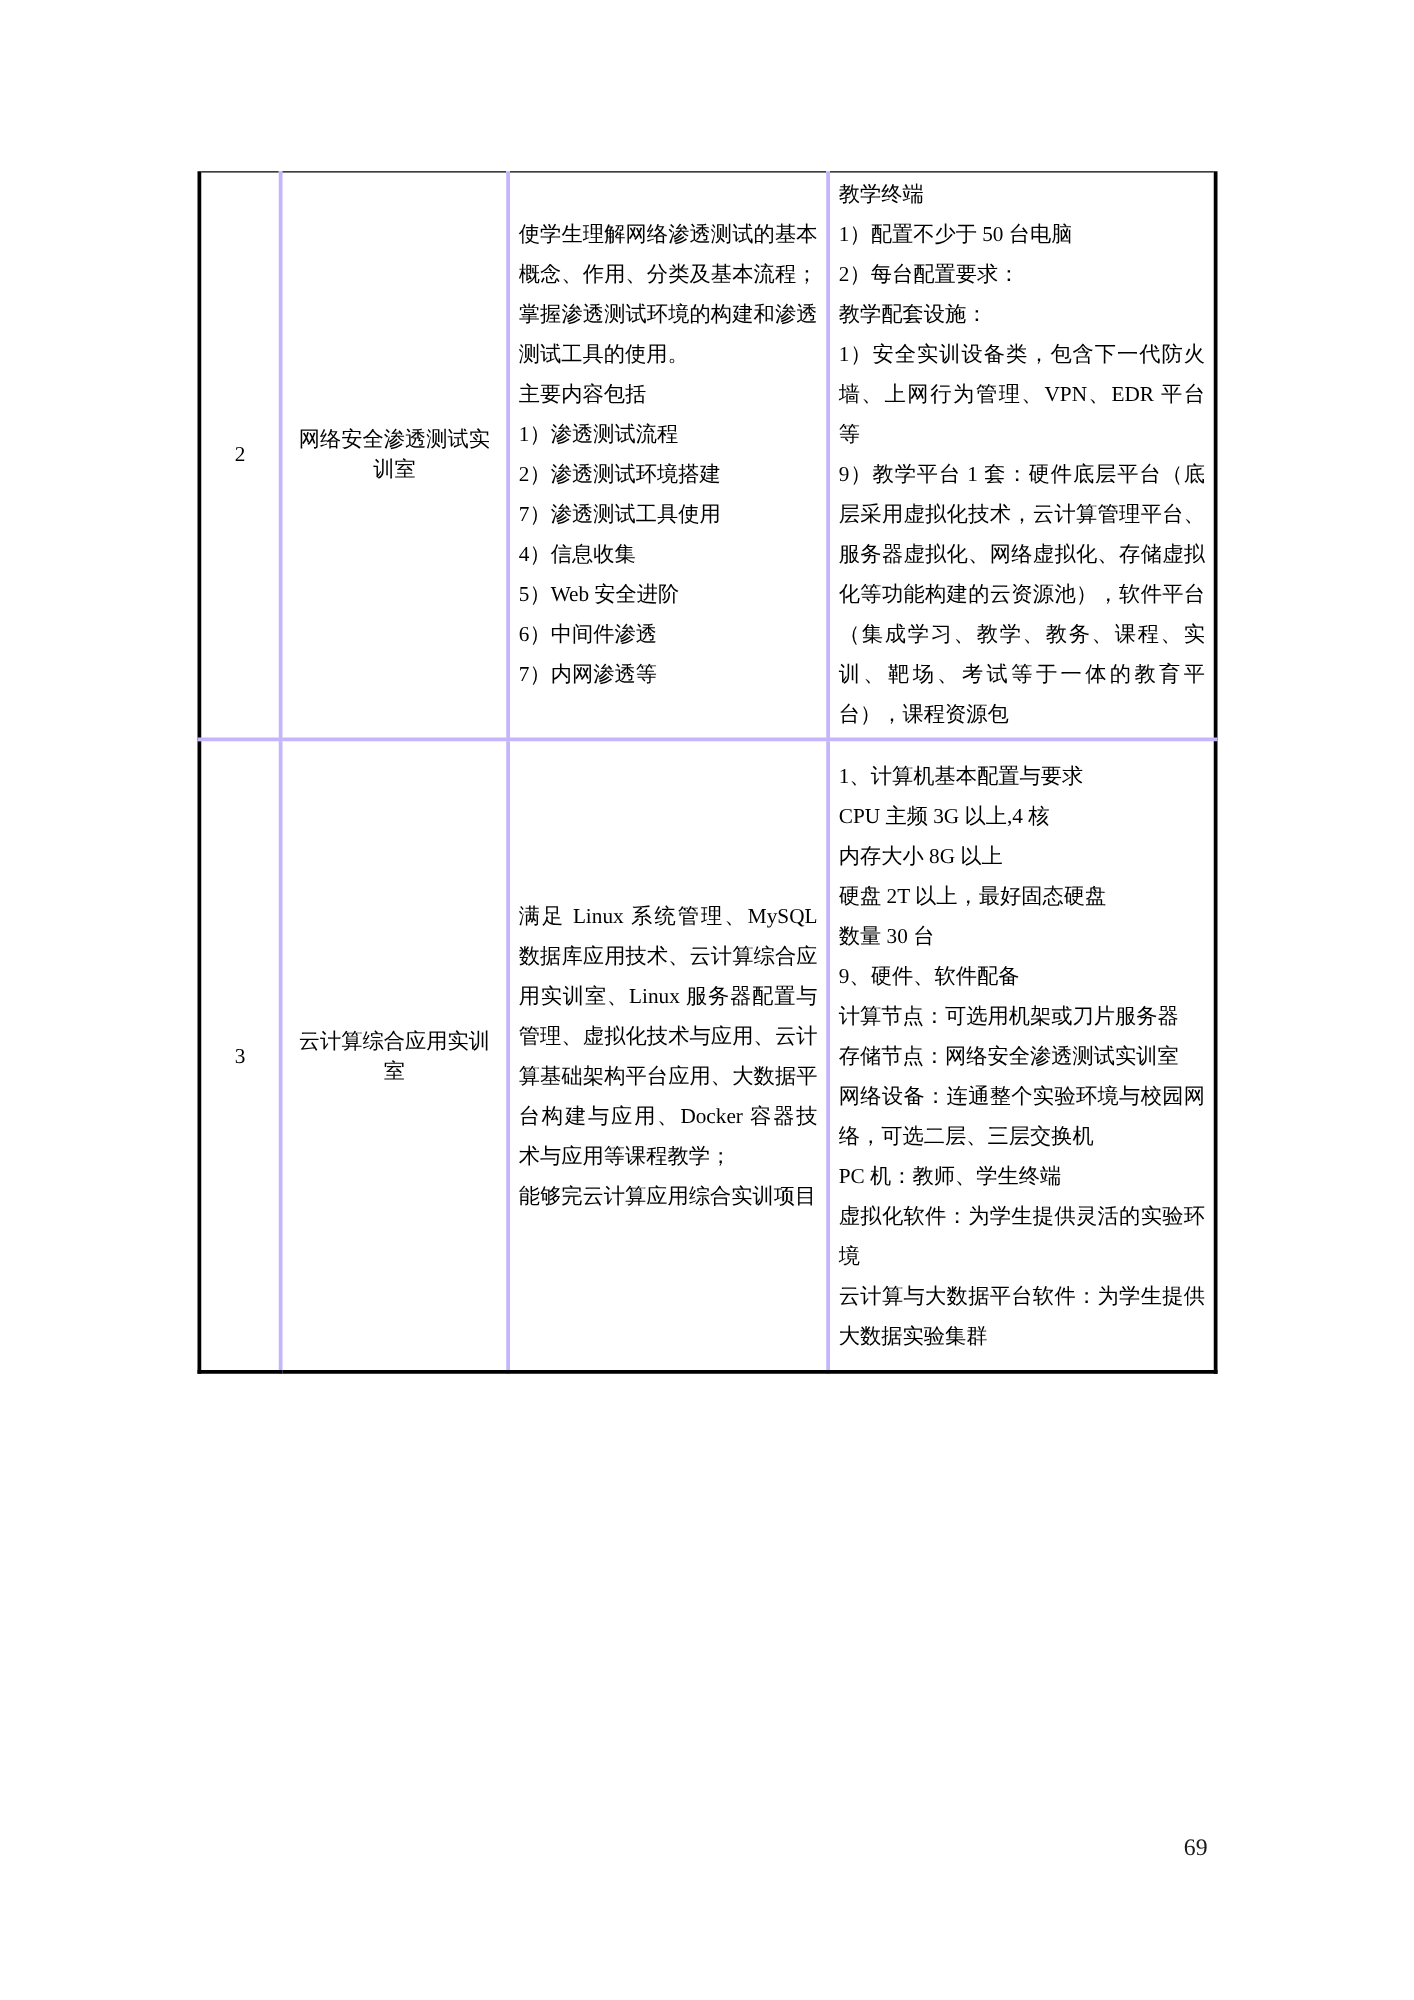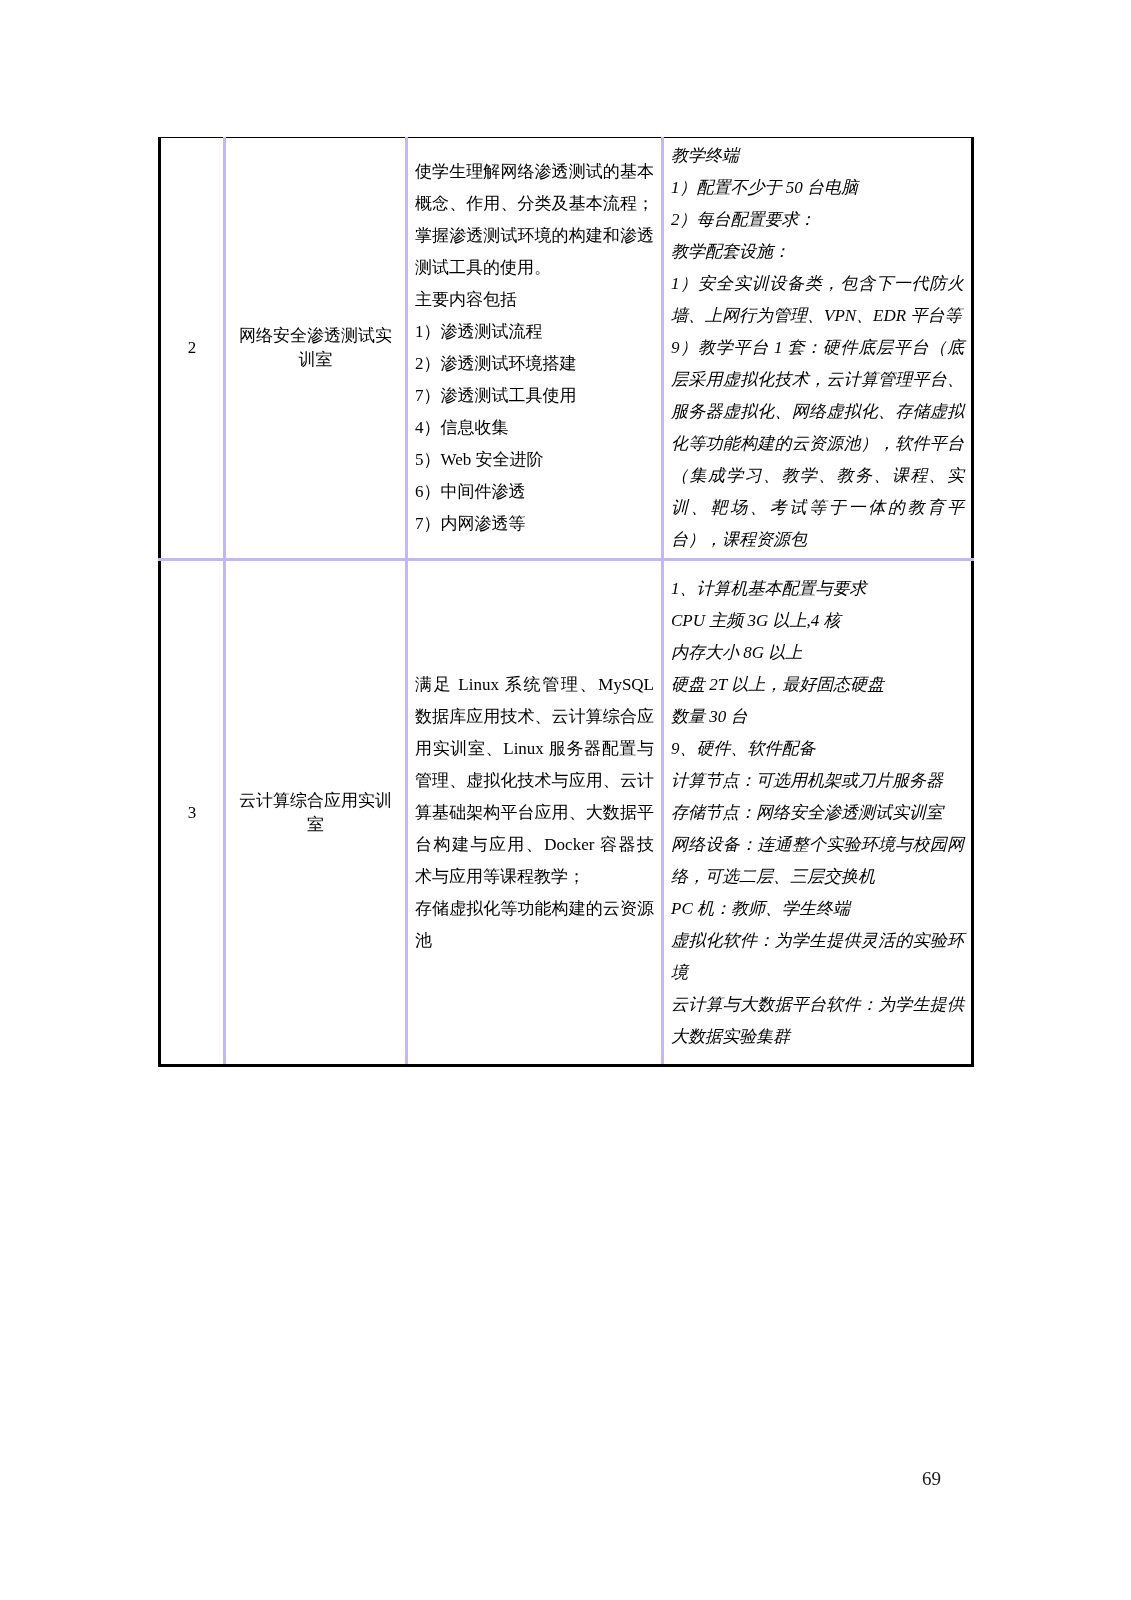--- a/index.html
+++ b/index.html
@@ -32,21 +32,21 @@
     border: 3px solid #c4b5fd;
     vertical-align: middle;
     font-size: 17px;
     overflow: hidden;
   }
   
   table.spec-table {
     border-top: 1px solid #000;
   }
   table.spec-table td:first-child { border-left: 3px solid #000; }
-  table.spec-table td:last-child  { border-right: 3px solid #000; font-style: italic; }
+  table.spec-table td:last-child  { border-right: 3px solid #000; }
   table.spec-table tr:last-child td { border-bottom: 3px solid #000; }
   table.spec-table tr:first-child td { border-top: 1px solid #000; }
 
   tr.row-a { height: 421px; }
   tr.row-b { height: 506px; }
 
   td.cell-no {
     text-align: center;
     font-size: 19px;
     font-family: "Liberation Serif", "DejaVu Serif", serif;
@@ -62,21 +62,21 @@
   .para {
     text-align: justify;
     line-height: 32px;
     word-break: break-word;
   }
   .page-number {
     position: absolute;
     left: 922px;
     top: 1468px;
     width: 44px;
-    text-align: left;
+    text-align: right;
     font-size: 19px;
     color: #1a1a1a;
   }
 </style>
 </head>
 <body>
 
 <div class="page">
 
   <table class="spec-table">
@@ -108,21 +108,21 @@
             <div class="para">教学配套设施：</div>
             <div class="para">1）安全实训设备类，包含下一代防火墙、上网行为管理、VPN、EDR 平台等</div>
             <div class="para">9）教学平台 1 套：硬件底层平台（底层采用虚拟化技术，云计算管理平台、服务器虚拟化、网络虚拟化、存储虚拟化等功能构建的云资源池），软件平台（集成学习、教学、教务、课程、实训、靶场、考试等于一体的教育平台），课程资源包</div>
           </td>
       </tr>
       <tr class="row-b">
         <td class="cell-no">3</td>
         <td class="cell-name">云计算综合应用实训室</td>
         <td class="cell-purpose">
             <div class="para">满足 Linux 系统管理、MySQL 数据库应用技术、云计算综合应用实训室、Linux 服务器配置与管理、虚拟化技术与应用、云计算基础架构平台应用、大数据平台构建与应用、Docker 容器技术与应用等课程教学；</div>
-            <div class="para">存储虚拟化等功能构建的云资源池</div>
+            <div class="para">能够完云计算应用综合实训项目</div>
           </td>
         <td class="cell-req">
             <div class="para">1、计算机基本配置与要求</div>
             <div class="para">CPU 主频 3G 以上,4 核</div>
             <div class="para">内存大小 8G 以上</div>
             <div class="para">硬盘 2T 以上，最好固态硬盘</div>
             <div class="para">数量 30 台</div>
             <div class="para">9、硬件、软件配备</div>
             <div class="para">计算节点：可选用机架或刀片服务器</div>
             <div class="para">存储节点：网络安全渗透测试实训室</div>

